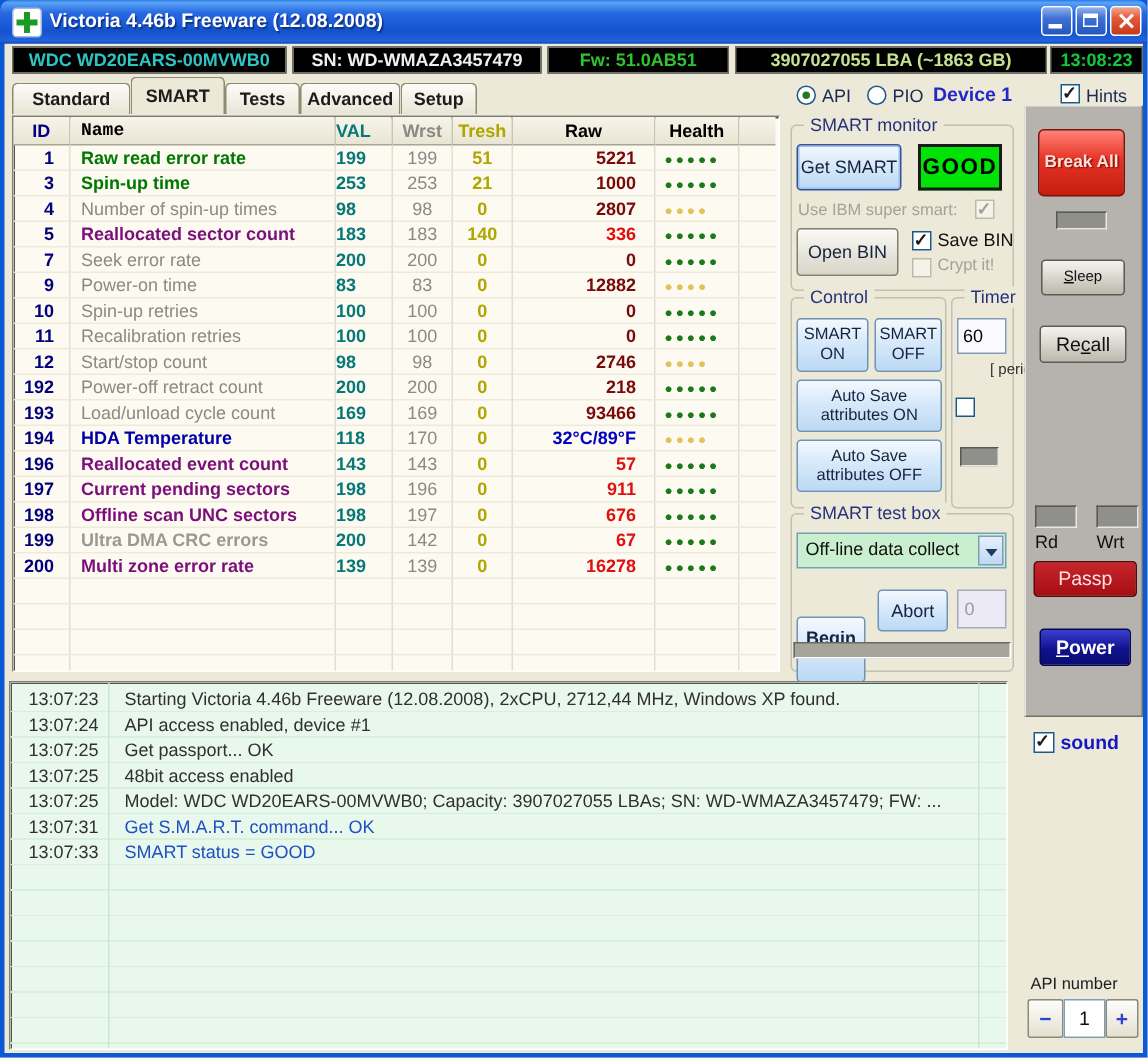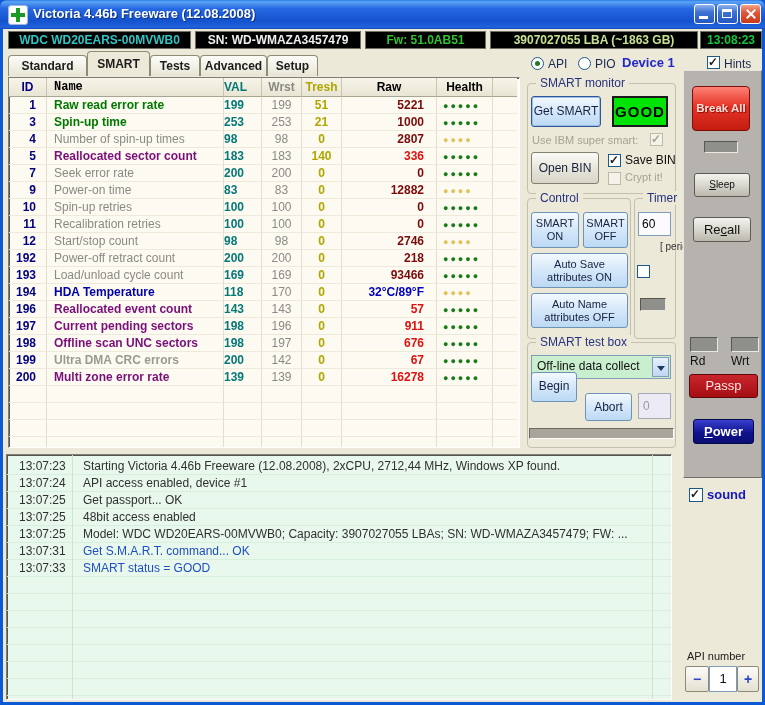--- a/index.html
+++ b/index.html
@@ -135,21 +135,21 @@
   #lbl-timeron{position:absolute;left:684px;top:264px;font-size:18px;color:#101010;}
   #timer-led{left:640px;top:298px;width:26px;height:13px;}
 
   
   #grp-test{left:527px;top:342px;width:149px;height:106px;}
   #testsel{position:absolute;left:531px;top:355px;width:140px;height:24px;box-sizing:border-box;border:1px solid #7F9DB9;background:#C9EFCE;}
   #testsel-text{position:absolute;left:5px;top:3px;font-size:12px;color:#101010;white-space:nowrap;}
   #testsel-btn{position:absolute;right:1px;top:1px;width:17px;height:20px;background:linear-gradient(#E6F0FC,#BFD8F2);
                border:1px solid #7F9DB9;box-sizing:border-box;}
   .arrow-down{position:absolute;left:4px;top:8px;width:0;height:0;border-left:4px solid transparent;border-right:4px solid transparent;border-top:5px solid #1D3A5F;}
-  #btn-begin{left:531px;top:372px;width:46px;height:30px;line-height:26px;}
+  #btn-begin{left:531px;top:411px;width:46px;height:44px;line-height:26px;font-weight:bold;}
   #btn-abort{left:585px;top:393px;width:47px;height:28px;line-height:26px;}
   #test-count{position:absolute;left:638px;top:393px;width:33px;height:26px;box-sizing:border-box;border:1px solid #A8A9B8;
               background:#ECEBF5;color:#9A98A8;font-family:"Liberation Sans",sans-serif;font-size:12px;padding:0 0 0 4px;}
   #test-progress{position:absolute;left:529px;top:428px;width:145px;height:11px;background:#A6A49B;
                  border-top:1px solid #6A6A60;border-left:1px solid #6A6A60;border-bottom:1px solid #FFF;border-right:1px solid #FFF;box-sizing:border-box;}
 
   
   #side-panel{position:absolute;left:683px;top:70px;width:79px;height:408px;background:#B6B3AE;
               border:1px solid;border-color:#E8E5E0 #73716C #73716C #E8E5E0;box-sizing:border-box;}
   #btn-break{position:absolute;left:692px;top:86px;width:58px;height:45px;border-radius:4px;
@@ -276,21 +276,21 @@
 <span id="lbl-savebin">Save BIN</span>
 <span id="check-crypt" class="xcheck disabled"></span>
 <span id="lbl-crypt">Crypt it!</span>
 
 <div id="grp-control" class="groupbox">
   <span class="grouplabel">Control</span>
 </div>
 <div id="btn-smarton" class="btn btn-blue">SMART ON</div>
 <div id="btn-smartoff" class="btn btn-blue">SMART OFF</div>
 <div id="btn-ason" class="btn btn-blue">Auto Save attributes ON</div>
-<div id="btn-asoff" class="btn btn-blue">Auto Name attributes OFF</div>
+<div id="btn-asoff" class="btn btn-blue">Auto Save attributes OFF</div>
 
 <div id="grp-timer" class="groupbox">
   <span class="grouplabel">Timer</span>
 </div>
 <input id="timer-input" value="60" style="">
 <span id="period-label">[ period ]</span>
 <span id="check-timeron" class="xcheck"></span>
 <span id="lbl-timeron">ON</span>
 <span id="timer-led" class="led"></span>
 

